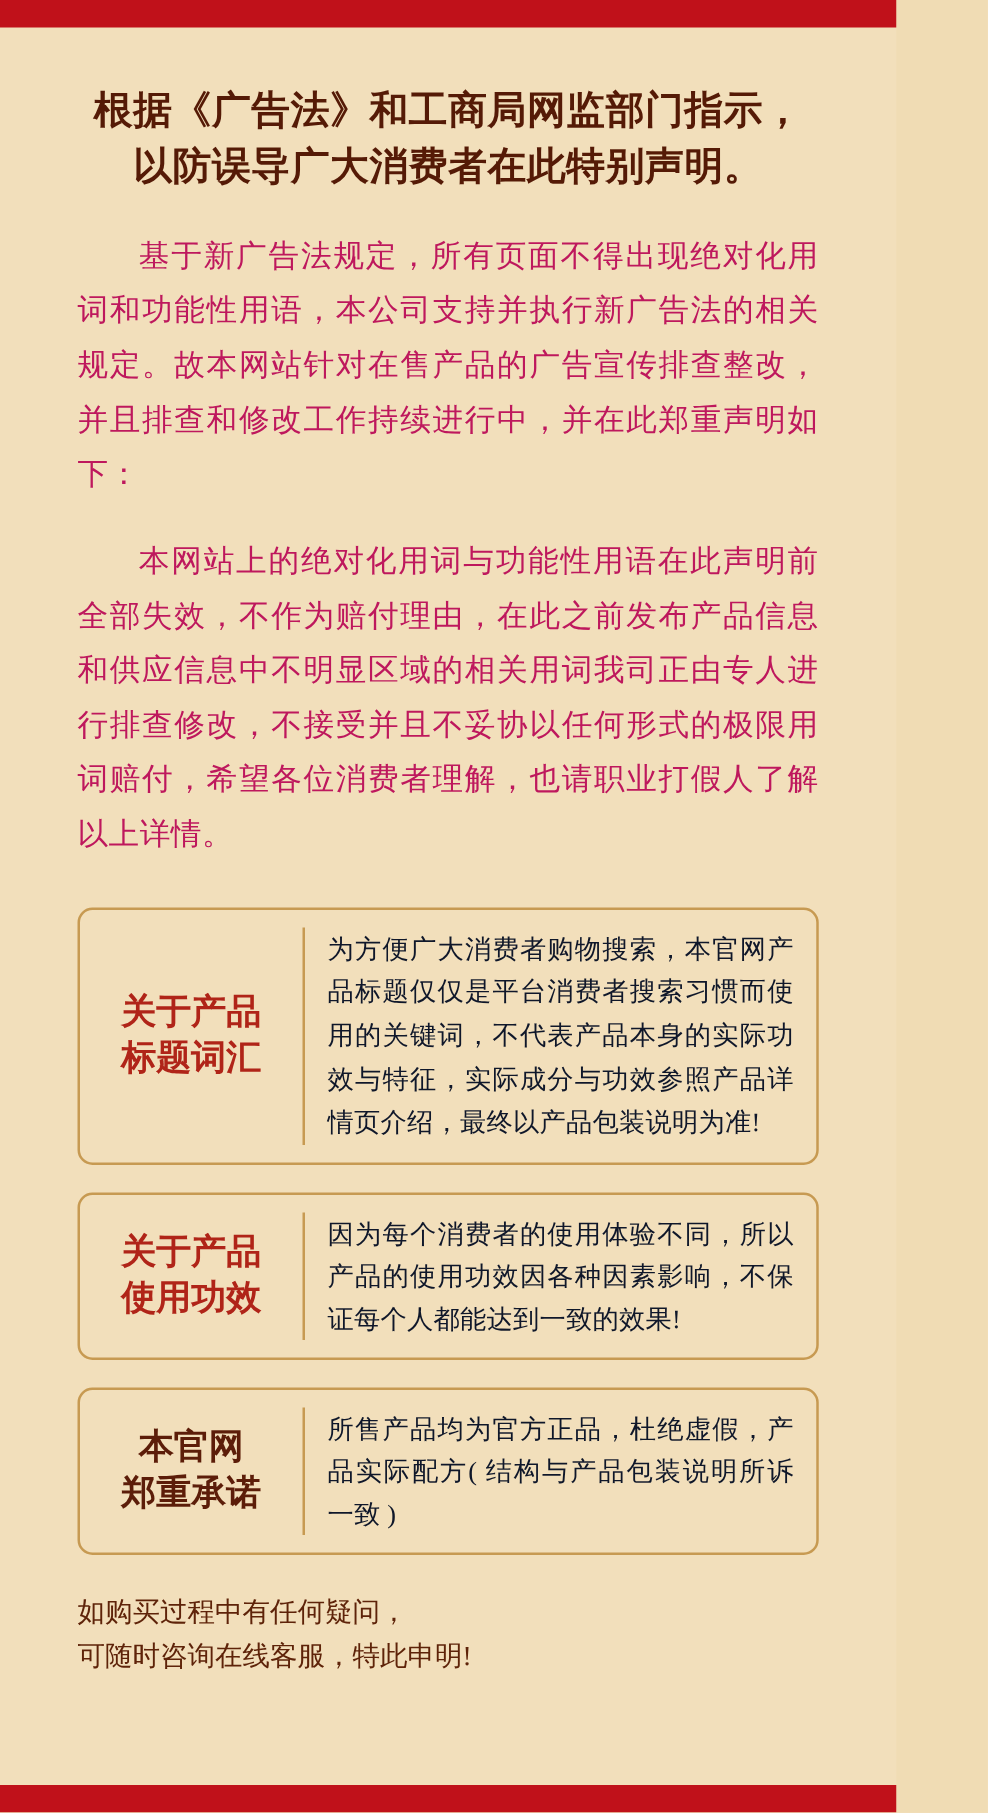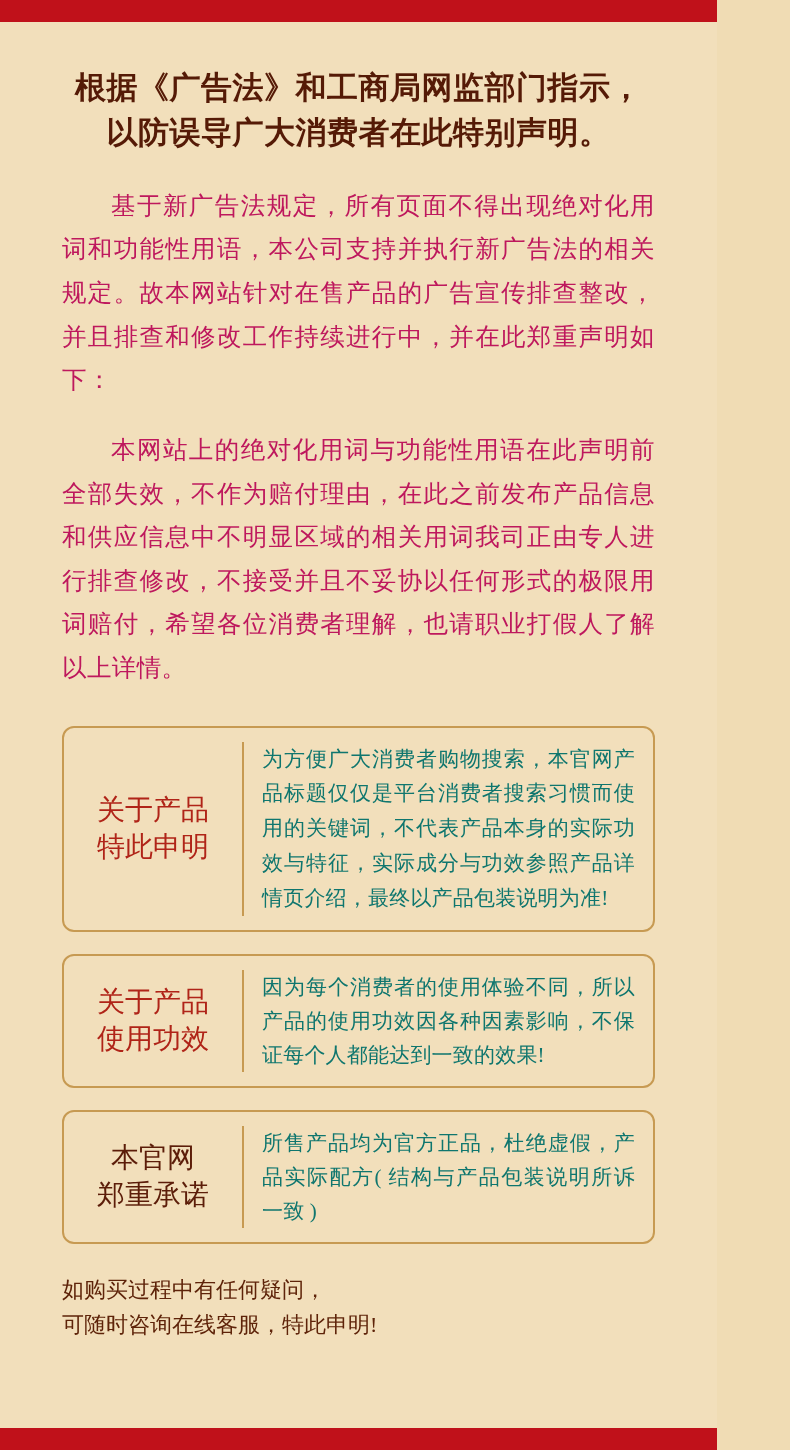--- a/index.html
+++ b/index.html
@@ -77,38 +77,38 @@
     box-sizing: border-box;
     background: transparent;
   }
   .card-title {
     flex: none;
     width: 168px;
     display: flex;
     flex-direction: column;
     justify-content: center;
     align-items: center;
-    font-weight: normal;
+    font-weight: bold;
     font-size: 28px;
     line-height: 1.32;
     color: #b02418;
     border-right: 2px solid #c79a52;
     padding-right: 12px;
     box-sizing: border-box;
     text-align: center;
   }
   .card-title.brown {
     color: #5c1d09;
   }
   .card-body {
     flex: 1 1 auto;
     padding-left: 18px;
     font-size: 21px;
     line-height: 1.62;
-    color: #0f766e;
+    color: #0f172a;
     display: flex;
     align-items: center;
     text-align: justify;
     letter-spacing: 0.2px;
   }
   .card.tall .card-body {
     line-height: 1.66;
   }
   .footer-note {
     margin-top: 28px;
@@ -137,21 +137,21 @@
 
     <p class="para">基于新广告法规定，所有页面不得出现绝对化用词和功能性用语，本公司支持并执行新广告法的相关规定。故本网站针对在售产品的广告宣传排查整改，并且排查和修改工作持续进行中，并在此郑重声明如下：</p>
 
     <p class="para second">本网站上的绝对化用词与功能性用语在此声明前全部失效，不作为赔付理由，在此之前发布产品信息和供应信息中不明显区域的相关用词我司正由专人进行排查修改，不接受并且不妥协以任何形式的极限用词赔付，希望各位消费者理解，也请职业打假人了解以上详情。</p>
 
     <div class="cards">
 
       <div class="card tall">
         <div class="card-title">
           <span>关于产品</span>
-          <span>特此申明</span>
+          <span>标题词汇</span>
         </div>
         <div class="card-body">为方便广大消费者购物搜索，本官网产品标题仅仅是平台消费者搜索习惯而使用的关键词，不代表产品本身的实际功效与特征，实际成分与功效参照产品详情页介绍，最终以产品包装说明为准!</div>
       </div>
 
       <div class="card">
         <div class="card-title">
           <span>关于产品</span>
           <span>使用功效</span>
         </div>
         <div class="card-body">因为每个消费者的使用体验不同，所以产品的使用功效因各种因素影响，不保证每个人都能达到一致的效果!</div>

